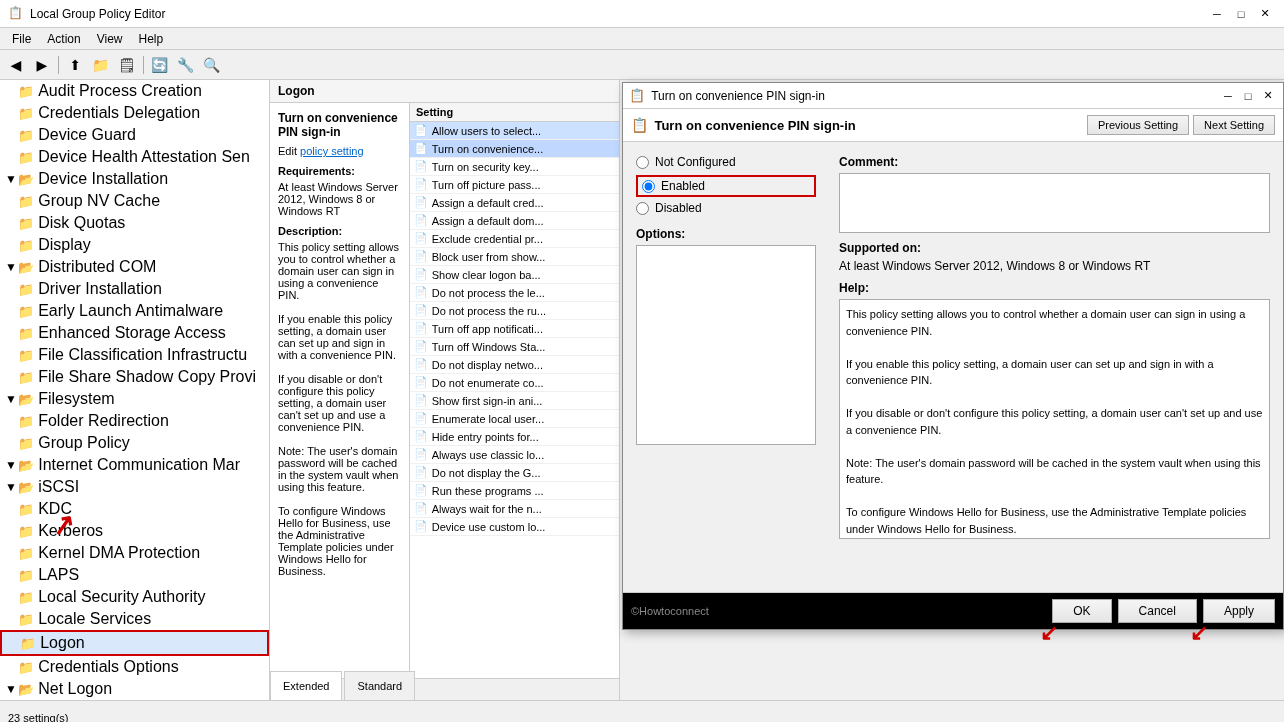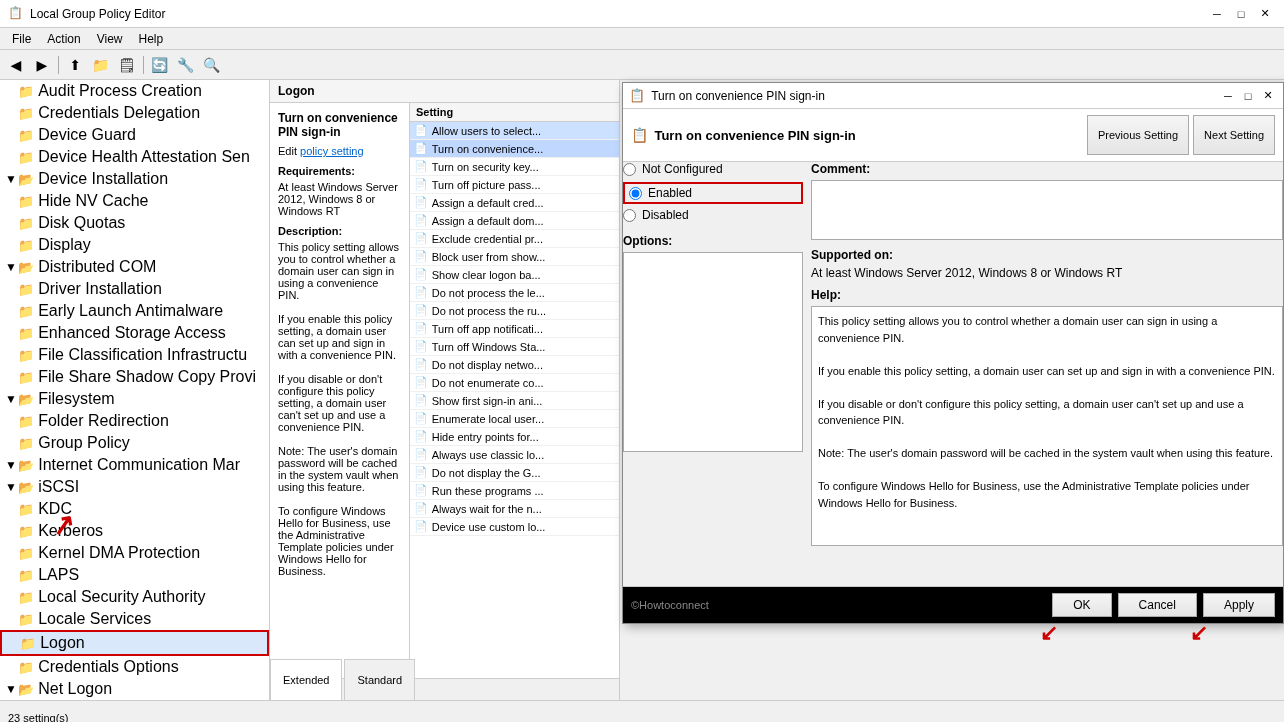--- a/index.html
+++ b/index.html
@@ -137,21 +137,21 @@
 
     
     .tabs-bar {
       border-top: 1px solid #ccc;
       background: #f0f0f0;
       display: flex;
       align-items: flex-end;
       height: 22px;
     }
     .tab {
-      padding: 14px 12px;
+      padding: 8px 12px;
       border: 1px solid #ccc;
       border-bottom: none;
       background: #f0f0f0;
       cursor: pointer;
       font-size: 11px;
       margin-right: 2px;
     }
     .tab.active { background: #fff; border-bottom-color: #fff; }
 
     
@@ -201,31 +201,31 @@
       display: flex;
       align-items: center;
       padding: 6px 8px;
       background: #fff;
       border-bottom: 1px solid #ccc;
     }
     .dialog-inner-icon { margin-right: 6px; font-size: 14px; }
     .dialog-inner-title { flex: 1; font-size: 13px; font-weight: bold; }
     .dialog-nav-btns { display: flex; gap: 4px; }
     .dialog-nav-btn {
-      padding: 13px 10px;
+      padding: 3px 10px;
       border: 1px solid #aaa;
       background: linear-gradient(#f5f5f5, #e5e5e5);
       cursor: pointer;
       font-size: 11px;
     }
 
     .dialog-body {
       display: flex;
-      padding: 0;
-      gap: 8px;
+      padding: 13px;
+      gap: 23px;
     }
 
     .dialog-left {
       width: 180px;
       flex-shrink: 0;
     }
     .radio-group { margin-bottom: 12px; }
     .radio-option {
       display: flex;
       align-items: center;
@@ -372,21 +372,21 @@
       <span class="tree-item-label">Device Health Attestation Sen</span>
     </div>
     <div class="tree-item">
       <span class="expand-icon">▼</span>
       <span class="folder-icon">📂</span>
       <span class="tree-item-label">Device Installation</span>
     </div>
     <div class="tree-item">
       <span class="expand-icon"> </span>
       <span class="folder-icon">📁</span>
-      <span class="tree-item-label">Hide NV Cache</span>
+      <span class="tree-item-label">Group NV Cache</span>
     </div>
     <div class="tree-item">
       <span class="expand-icon"> </span>
       <span class="folder-icon">📁</span>
       <span class="tree-item-label">Disk Quotas</span>
     </div>
     <div class="tree-item">
       <span class="expand-icon"> </span>
       <span class="folder-icon">📁</span>
       <span class="tree-item-label">Display</span>

